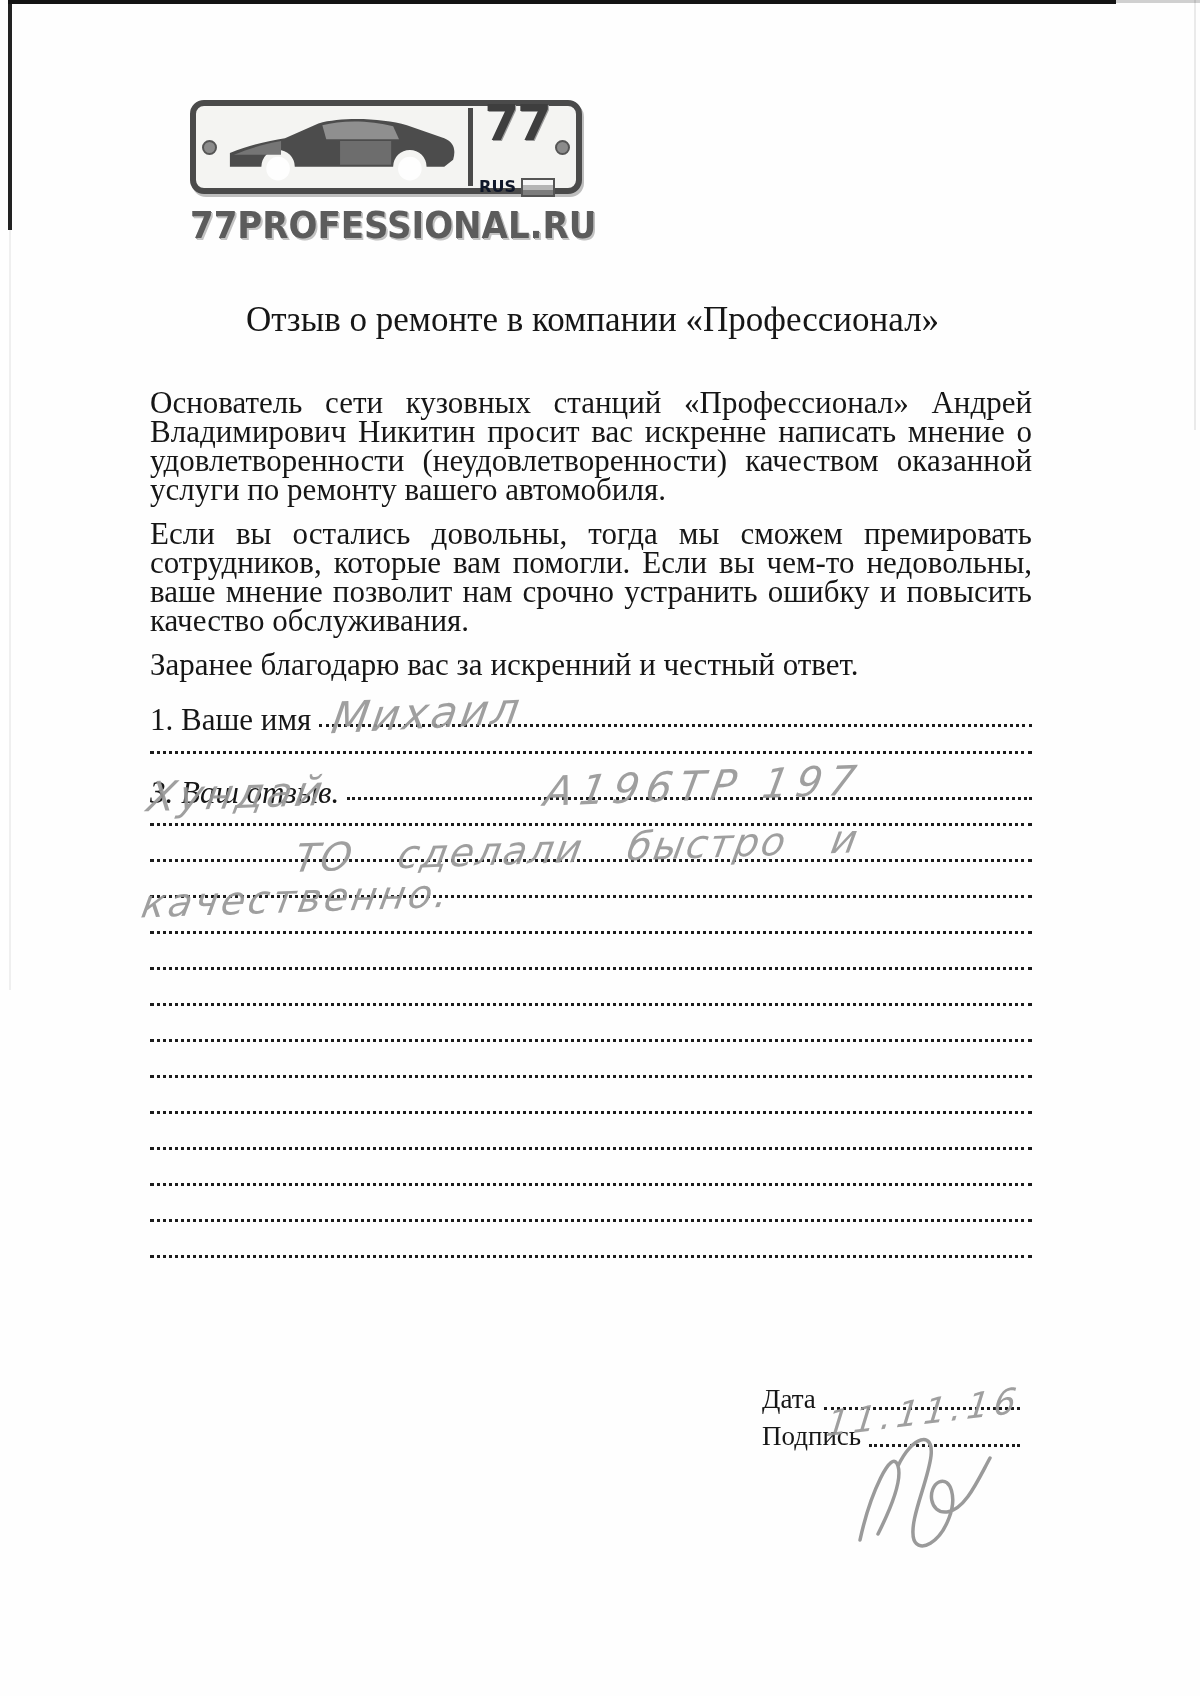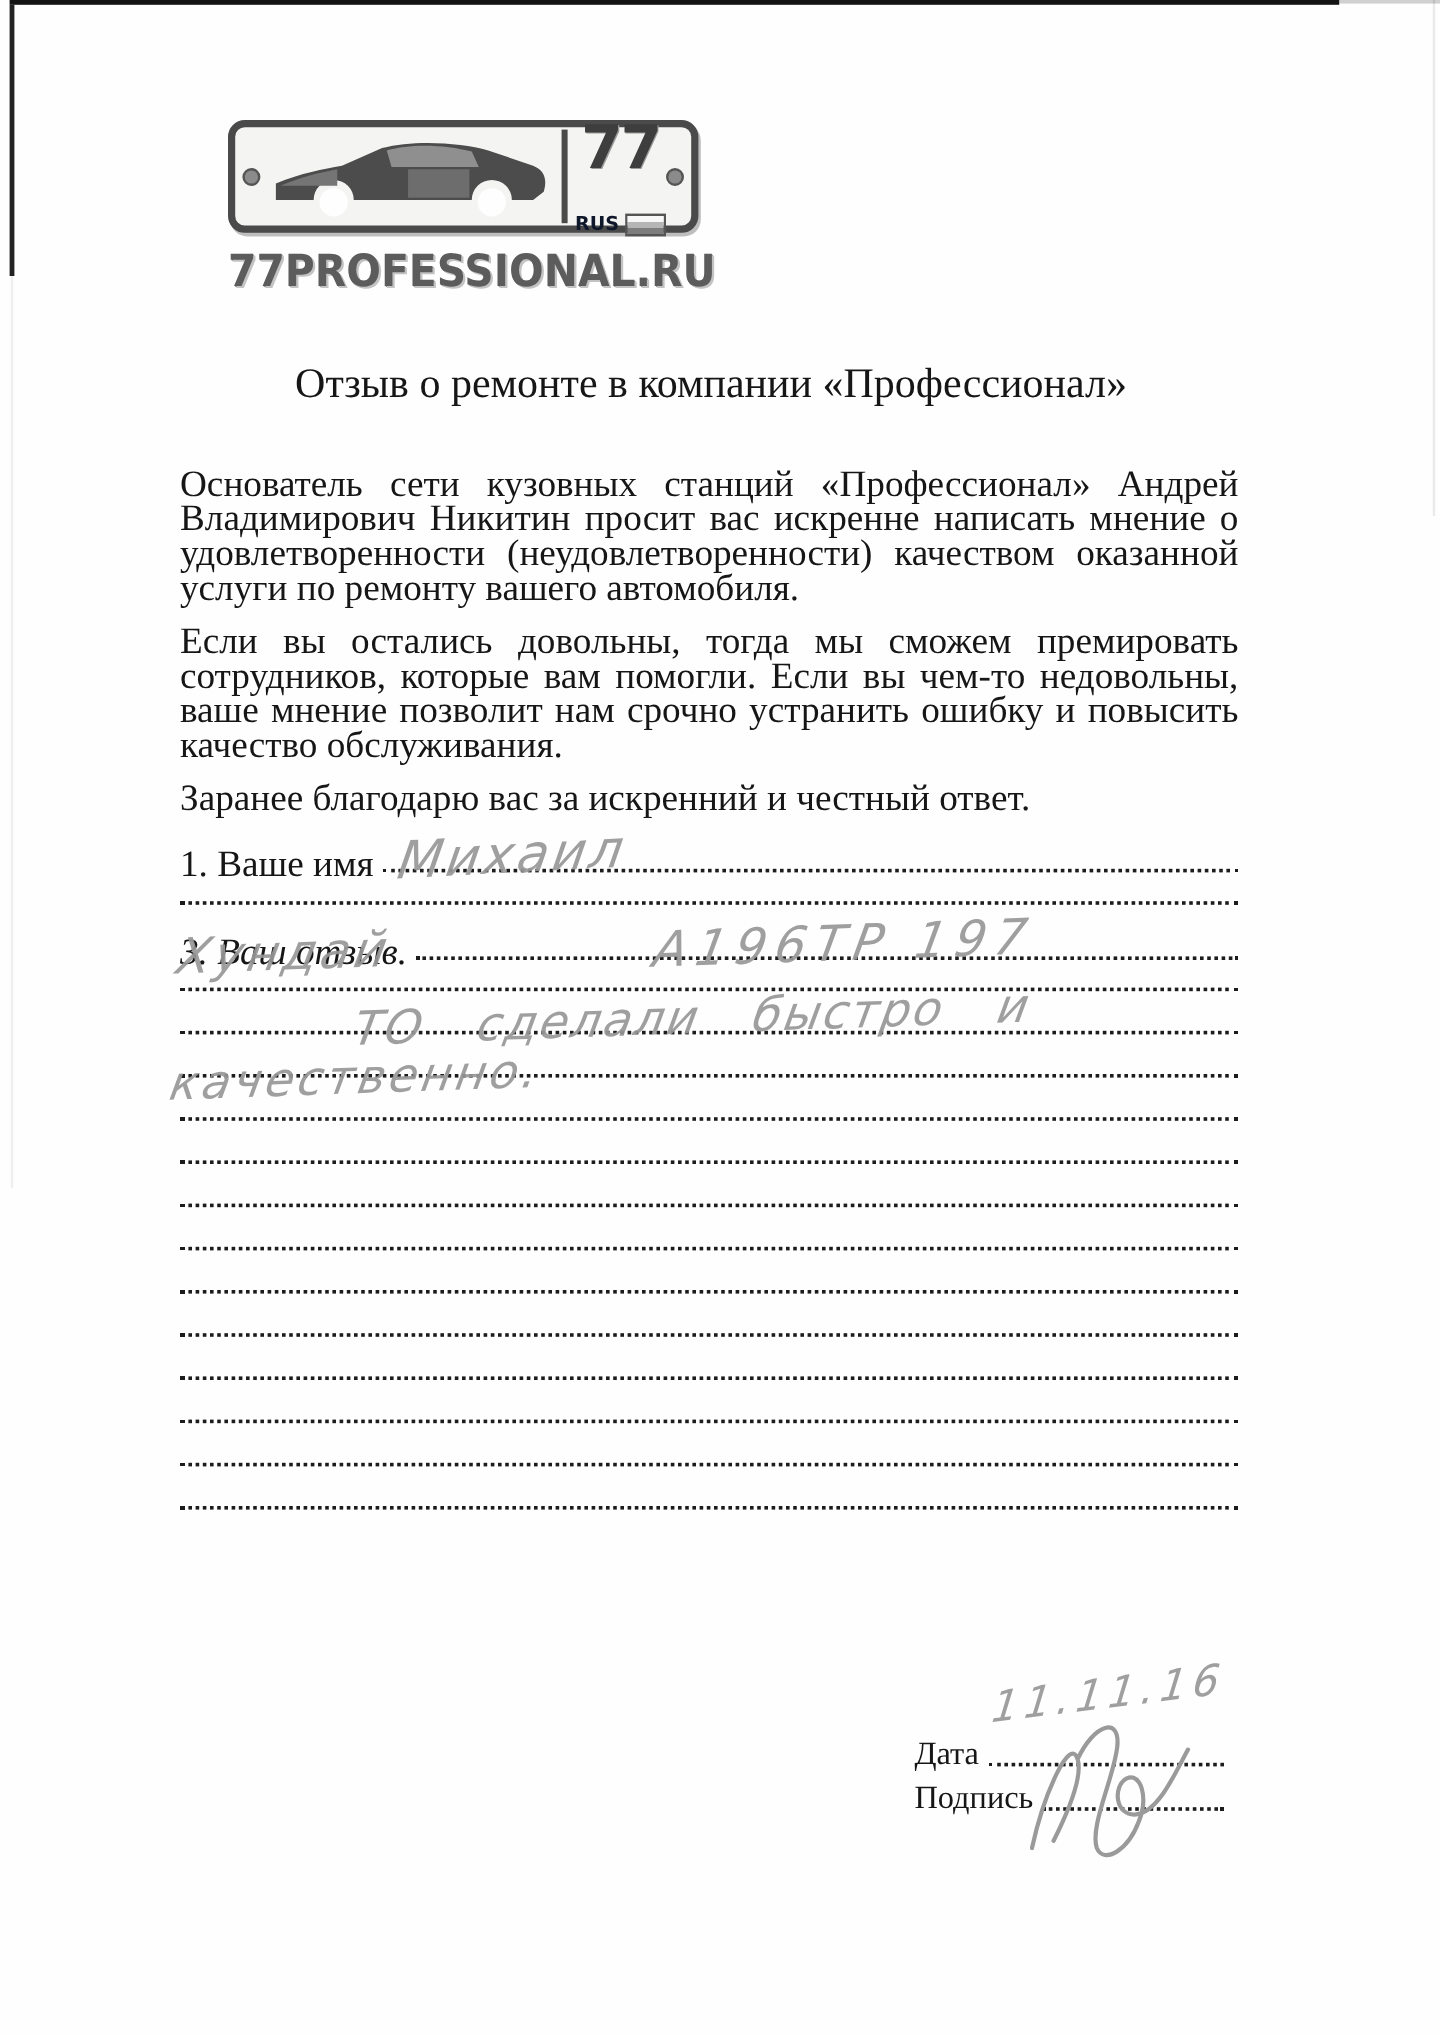--- a/index.html
+++ b/index.html
@@ -46,21 +46,21 @@
   .content p.single{text-align:left;margin-bottom:26px;}
   .q-row{display:flex;align-items:flex-end;}
   .q-row .label{white-space:nowrap;}
   .leader{flex:1;border-bottom:3.5px dotted #1c1c1c;margin:0 0 7px 8px;}
   .q1{margin-bottom:17px;}
   .dotline{height:0;border-bottom:3.5px dotted #1c1c1c;}
   .dot-answer{margin-top:16px;}
   .q3{margin-top:24px;font-style:italic;}
   .dot-blank{margin-top:33px;}
 
-  .footer{position:absolute;top:1443px;right:180px;width:258px;font-size:27px;line-height:37px;}
+  .footer{position:absolute;top:1381px;right:180px;width:258px;font-size:27px;line-height:37px;}
   .f-row{display:flex;}
   .f-row .leader{margin:0 0 8px 8px;}
 
   
   .hw{
     position:absolute;font-family:"DejaVu Sans", sans-serif;font-style:italic;
     color:#989898;opacity:.92;white-space:nowrap;z-index:5;pointer-events:none;
     transform:rotate(-2deg) skewX(-12deg);
   }
   .hw-name{left:332px;top:688px;font-size:43px;letter-spacing:3px;transform:rotate(-3deg) skewX(-12deg);}

